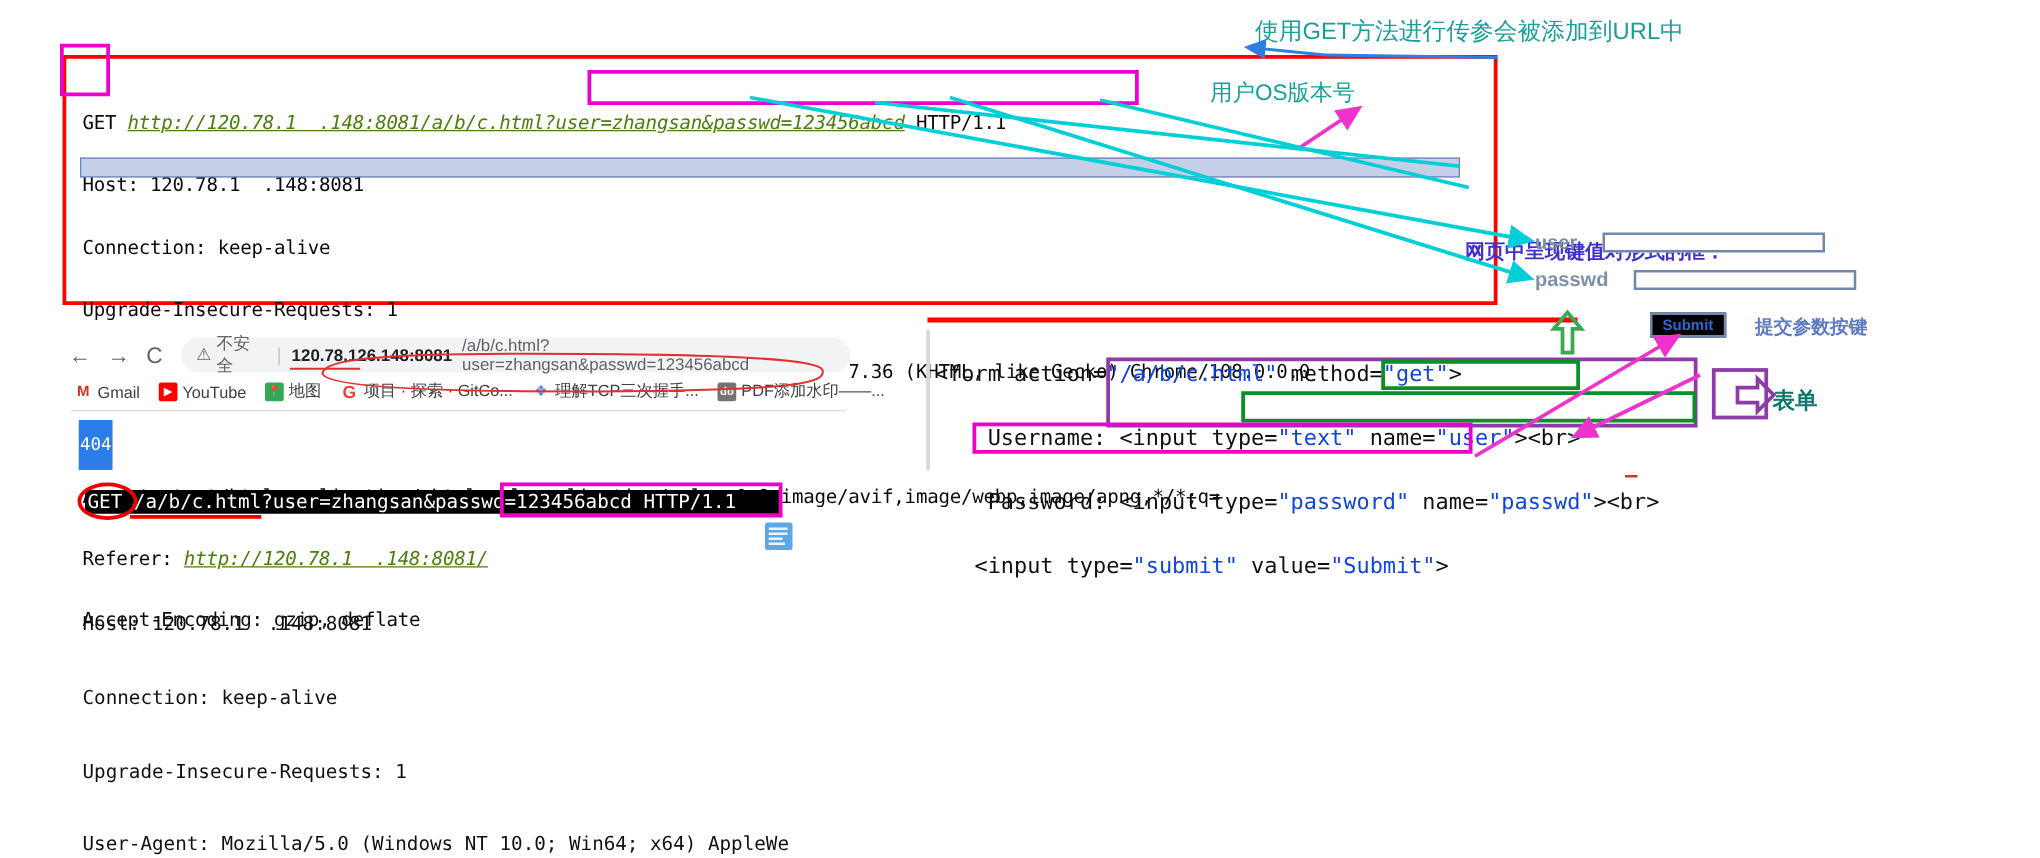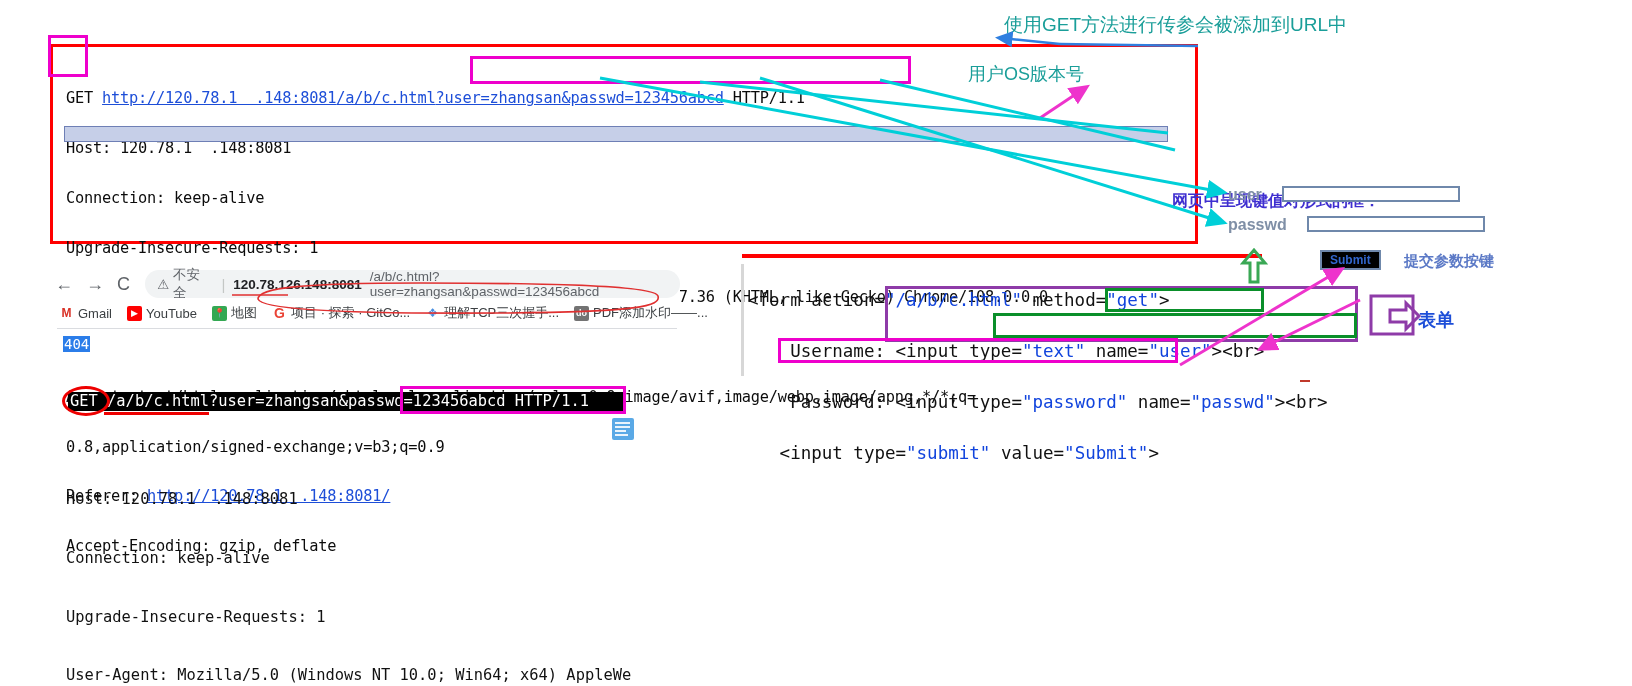--- a/index.html
+++ b/index.html
@@ -7,39 +7,39 @@
        font-family:"Liberation Sans","DejaVu Sans",sans-serif;}
   .abs{position:absolute;}
   .mono{font-family:"DejaVu Sans Mono","Liberation Mono",monospace;}
 
   
   #top-packet{left:50px;top:44px;width:1148px;height:200px;
               border:3px solid #ff0000;box-sizing:border-box;background:#fff;}
   #top-packet-text{left:66px;top:57px;width:1160px;
       font-size:15.3px;line-height:16.6px;color:#0b0b0b;letter-spacing:-0.2px;
       white-space:pre;}
-  #top-packet-text .lnk{color:#1d4ed8;text-decoration:underline;}
+  #top-packet-text .lnk{color:#4d7c0f;text-decoration:underline;font-style:italic;}
 
   
   #top-get-box{left:48px;top:35px;width:40px;height:42px;
                border:3px solid #ee00cc;box-sizing:border-box;}
   
   #top-query-box{left:470px;top:56px;width:441px;height:28px;
                border:3px solid #ee00cc;box-sizing:border-box;}
   
   #ua-band{left:64px;top:126px;width:1104px;height:16px;
            background:rgba(120,140,200,.42);border:1px solid #6e7fb5;box-sizing:border-box;}
 
   
   .cn{color:#1a9e99;font-weight:400;}
   #ann-get{left:1004px;top:12px;font-size:19px;}
   #ann-os{left:968px;top:62px;font-size:18px;}
   #ann-kv{left:1172px;top:150px;font-size:16px;color:#3f2fd0;font-weight:bold;margin-top:41px;}
   #ann-submit-label{left:1404px;top:252px;font-size:15px;color:#5b79c6;font-weight:bold;}
-  #ann-form-label{left:1418px;top:308px;font-size:18px;color:#1d4ed8;font-weight:bold;}
+  #ann-form-label{left:1418px;top:308px;font-size:18px;color:#0f766e;font-weight:bold;}
 
   
   .kv-row{position:absolute;display:flex;gap:20px;}
   .kv-label{font-size:16px;color:#7f8fa6;font-weight:bold;}
   .kv-input{width:178px;height:16px;border:2px solid #6f88ab;box-sizing:border-box;background:#fff;}
   #kv-user{left:1228px;top:186px;}
   #kv-pass{left:1228px;top:216px;}
   #submit-btn{left:1320px;top:250px;border:2px solid #6f88ab;background:#000000;
               color:#3266cc;font-size:12px;font-weight:bold;padding:1px 8px;}
 
@@ -63,21 +63,21 @@
            padding:4px 12px;height:20px;margin-left:2px;}
   #omnibox .warn{color:#5f6368;font-size:13.5px;display:flex;align-items:center;gap:4px;}
   #omnibox .sep{color:#c4c7c5;}
   #omnibox .urlhost{color:#202124;font-size:13.5px;font-weight:bold;}
   #omnibox .urlpath{color:#5f6368;font-size:13.5px;}
   #bookmarks{position:absolute;left:4px;top:42px;display:flex;align-items:center;gap:15px;font-size:13px;color:#3c4043;}
   .bm{display:flex;align-items:center;gap:4px;white-space:nowrap;}
   .bmico{width:15px;height:15px;display:inline-flex;align-items:center;justify-content:center;font-size:12px;font-weight:bold;border-radius:2px;}
   #bm-divider{position:absolute;left:2px;top:66px;width:620px;height:1px;background:#dadce0;}
   #page404{position:absolute;left:8px;top:74px;background:#2b7de9;color:#fff;font-size:14px;
-           font-family:"DejaVu Sans Mono","Liberation Mono",monospace;padding:0 1px;}
+           font-family:"DejaVu Sans Mono","Liberation Mono",monospace;padding:12px 1px;}
 
   
   #bottom-text{left:66px;top:392px;width:640px;font-size:15.4px;line-height:19.6px;
                color:#111;white-space:pre;}
   #bottom-get-hl{left:68px;top:392px;width:556px;height:19px;background:#000;}
   #bottom-get-hl-text{left:70px;top:392px;font-size:15.4px;line-height:19.6px;color:#fff;white-space:pre;text-align:right;}
   #bottom-get-circle{left:62px;top:386px;width:48px;height:30px;border:3px solid #ee0000;border-radius:50%;box-sizing:border-box;}
   #bottom-query-box{left:400px;top:386px;width:226px;height:28px;border:3px solid #ee00cc;box-sizing:border-box;}
   #bottom-red-underline{left:104px;top:412px;width:105px;height:3px;background:#ee0000;}
   #doc-icon{left:612px;top:418px;width:22px;height:22px;background:#5aa9e6;border-radius:2px;}
@@ -92,21 +92,20 @@
 <div class="abs" id="top-packet"></div>
 
 <div class="abs mono" id="top-packet-text">
   <div><span>GET</span> <span class="lnk">http://120.78.1  .148:8081</span><span class="lnk">/a/b/c.html</span><span class="lnk">?user=zhangsan&amp;passwd=123456abcd</span> <span>HTTP/1.1</span></div>
   <div>Host: 120.78.1  .148:8081</div>
   <div>Connection: keep-alive</div>
   <div>Upgrade-Insecure-Requests: 1</div>
   <div>User-Agent: Mozilla/5.0 (Windows NT 10.0; Win64; x64) AppleWebKit/537.36 (KHTML, like Gecko) Chrome/108.0.0.0</div>
   <div>Safari/537.36</div>
   <div>Accept: text/html,application/xhtml+xml,application/xml;q=0.9,image/avif,image/webp,image/apng,*/*;q=</div>
-  <div>0.8,application/signed-exchange;v=b3;q=0.9</div>
   <div>Referer: <span class="lnk">http://120.78.1  .148:8081/</span></div>
   <div>Accept-Encoding: gzip, deflate</div>
 </div>
 
 <div class="abs" id="ua-band"></div>
 <div class="abs" id="top-get-box"></div>
 <div class="abs" id="top-query-box"></div>
 
 <div class="abs cn" id="ann-get">使用GET方法进行传参会被添加到URL中</div>
 <div class="abs cn" id="ann-os">用户OS版本号</div>

